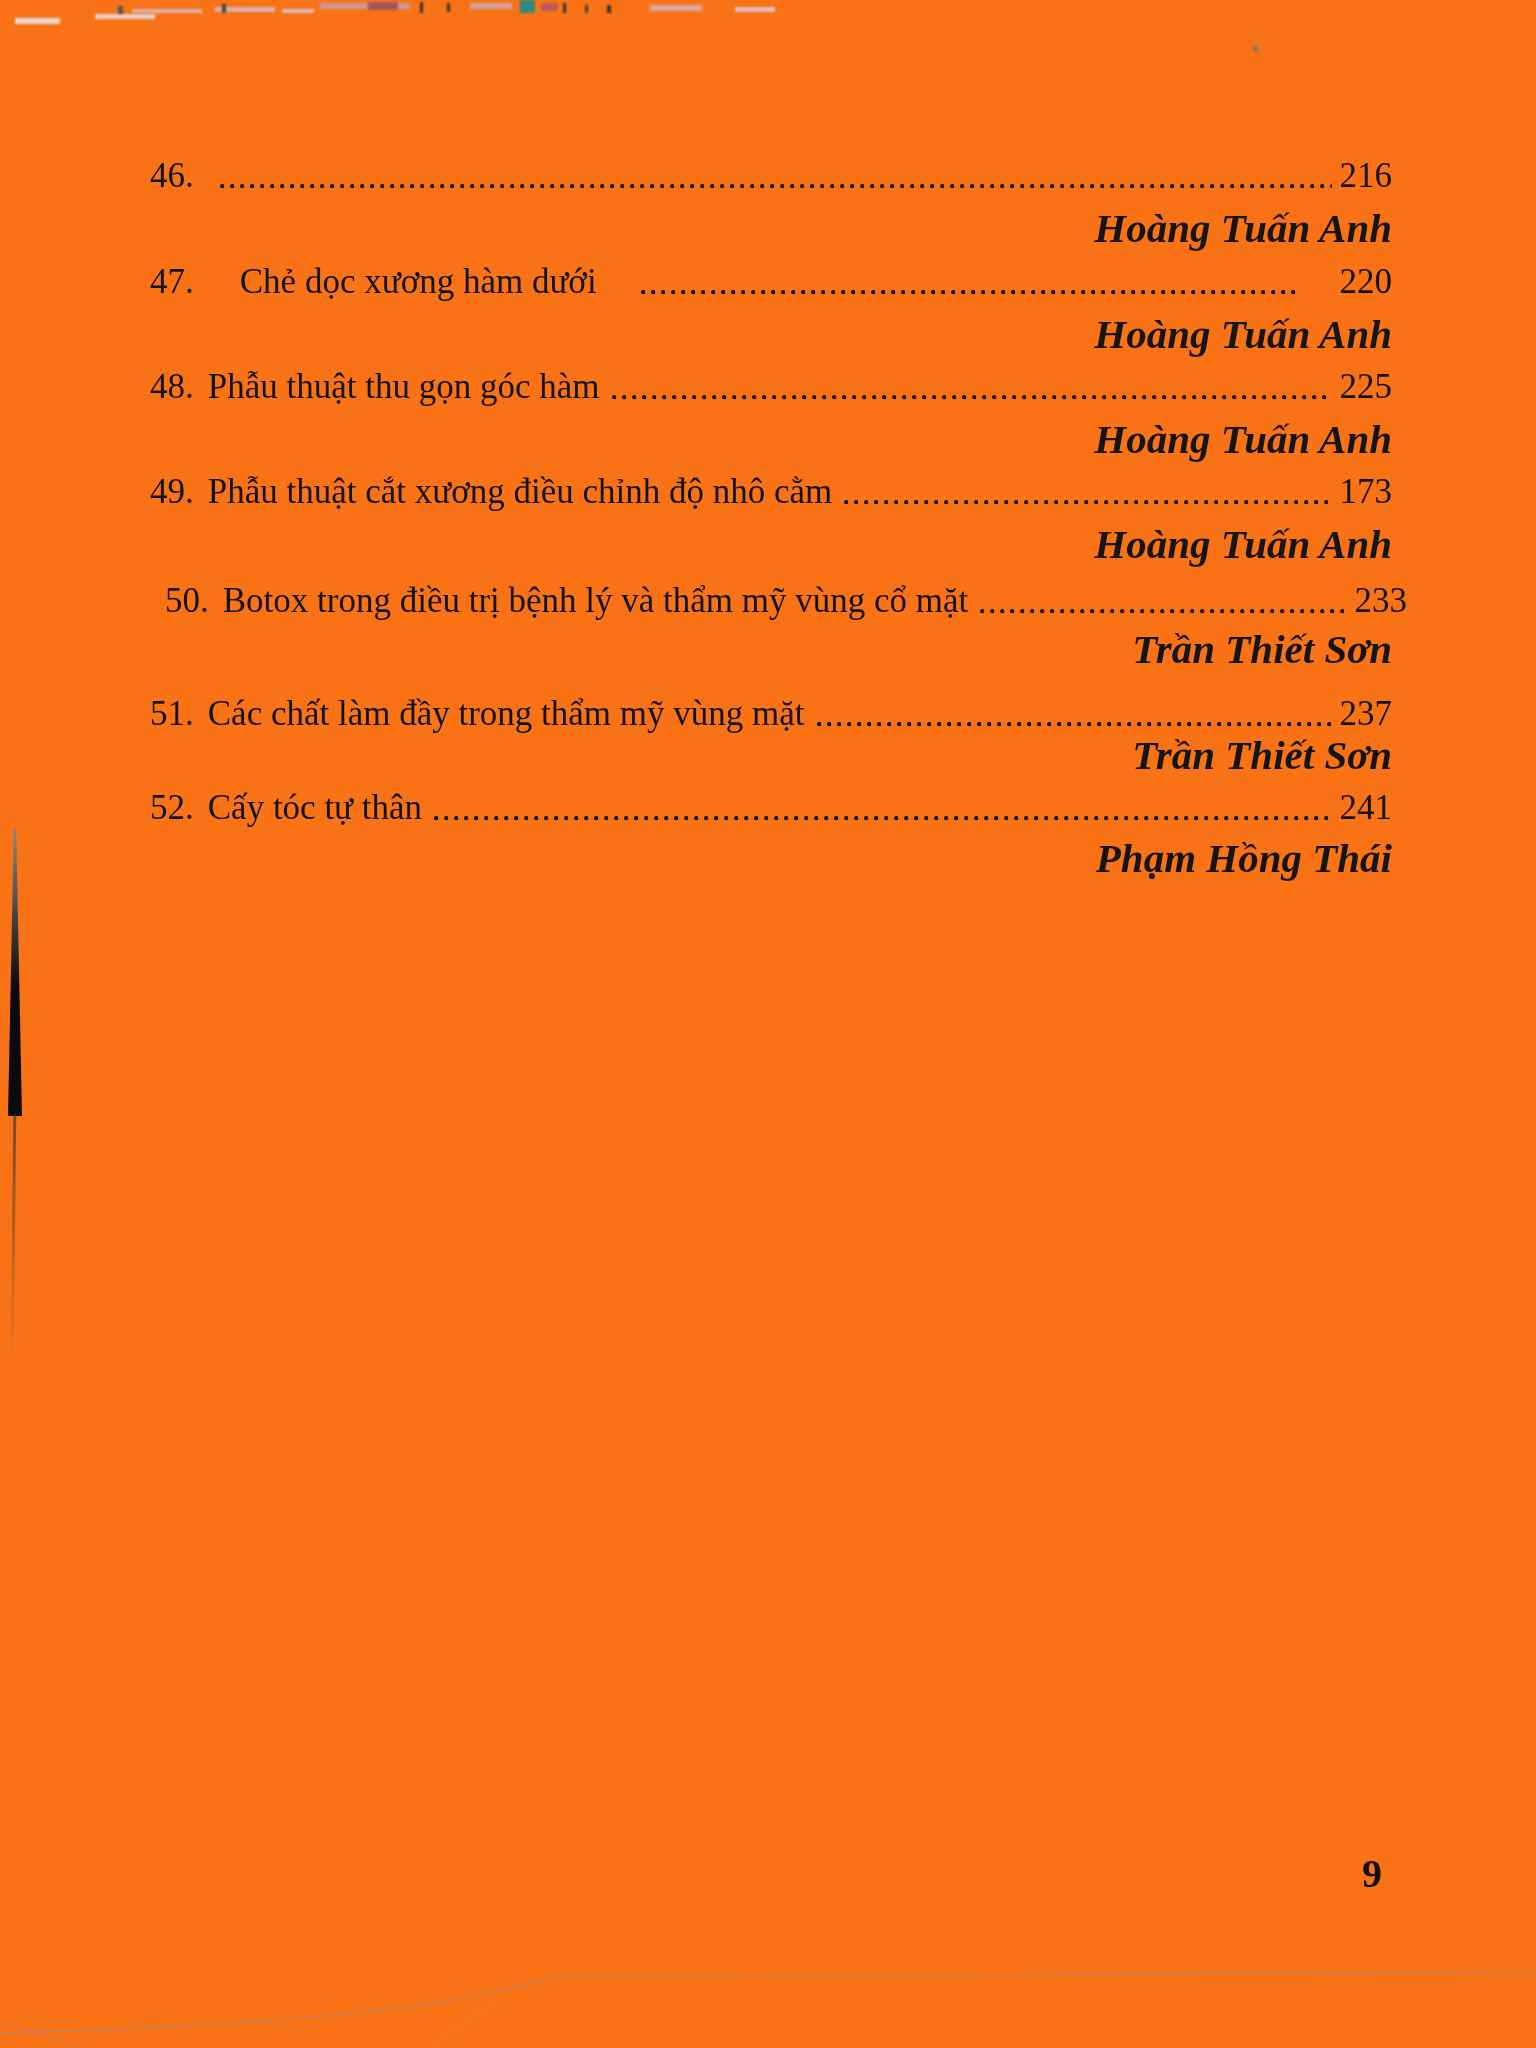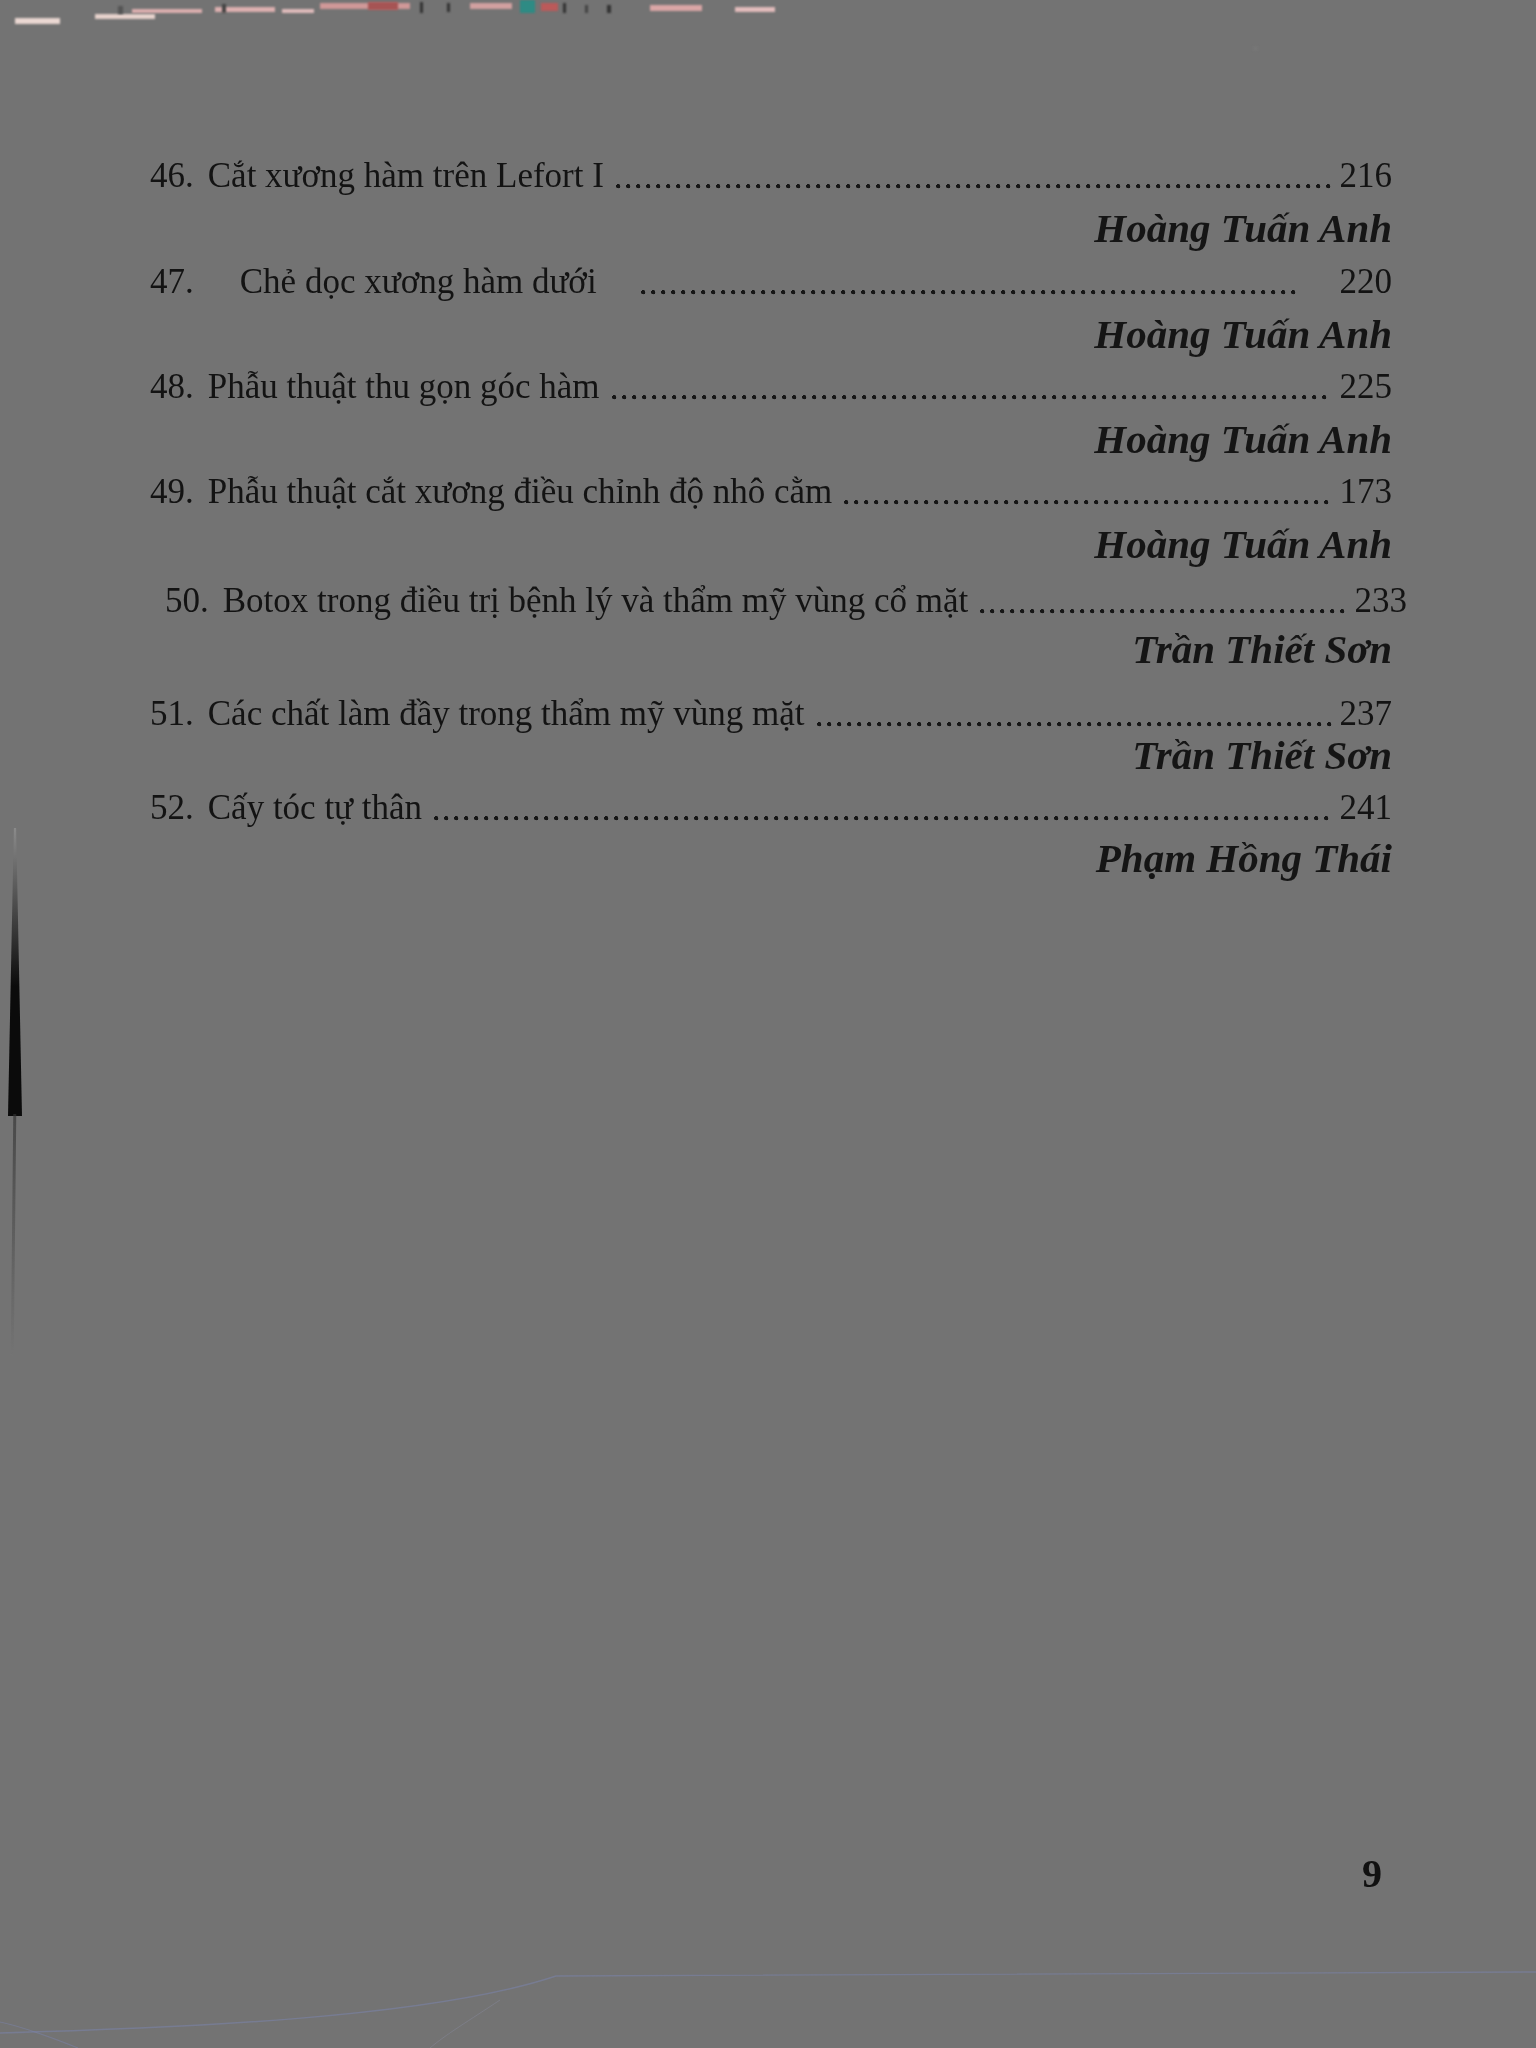--- a/index.html
+++ b/index.html
@@ -4,21 +4,21 @@
 <style>
   html, body {
     margin: 0;
     padding: 0;
     background: #e9e9e9;
   }
   .page {
     position: relative;
     width: 1536px;
     height: 2048px;
-    background: #737373;
+    background: #f97316;
     overflow: hidden;
     font-family: "Liberation Serif", "DejaVu Serif", serif;
     color: #121212;
   }
 
   
   .toc-entry {
     position: absolute;
     left: 150px;
     width: 1242px;
@@ -127,21 +127,20 @@
   <div class="artifact" style="left:607px; top:5px;  width:4px;  height:8px;  background:#333;"></div>
   <div class="artifact" style="left:650px; top:5px;  width:52px; height:6px;  background:#daa6a6;"></div>
   <div class="artifact" style="left:735px; top:7px;  width:40px; height:5px;  background:#e2bcbc;"></div>
   <div class="artifact" style="left:1253px;top:46px; width:5px;  height:5px;  background:#777;"></div>
 
   <div class="edge-streak"></div>
   <div class="edge-streak-tail"></div>
 
   <div class="toc-entry" style="top:152px;">
     <span class="num">46.</span>
-    <span class="title">Cắt xương hàm trên Lefort I</span>
     <span class="leader"></span>
     <span class="pagenum">216</span>
   </div>
   <div class="toc-author" style="top:206px;">Hoàng Tuấn Anh</div>
 
   <div class="toc-entry" style="top:258px;gap:32px;">
     <span class="num">47.</span>
     <span class="title">Chẻ dọc xương hàm dưới</span>
     <span class="leader"></span>
     <span class="pagenum">220</span>

